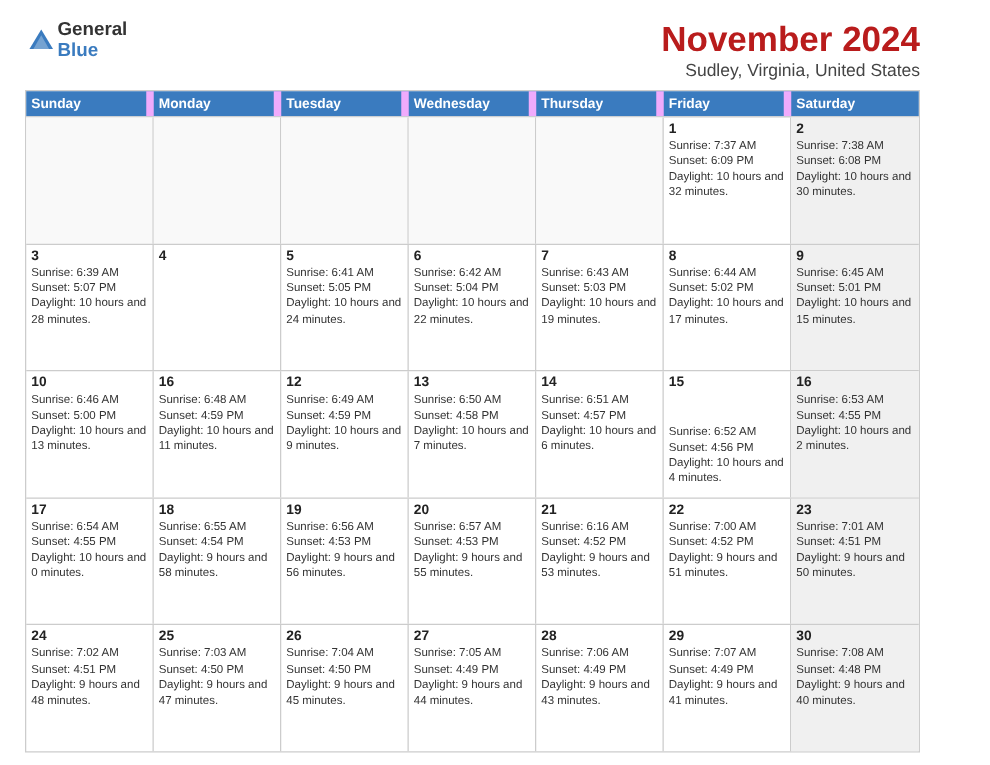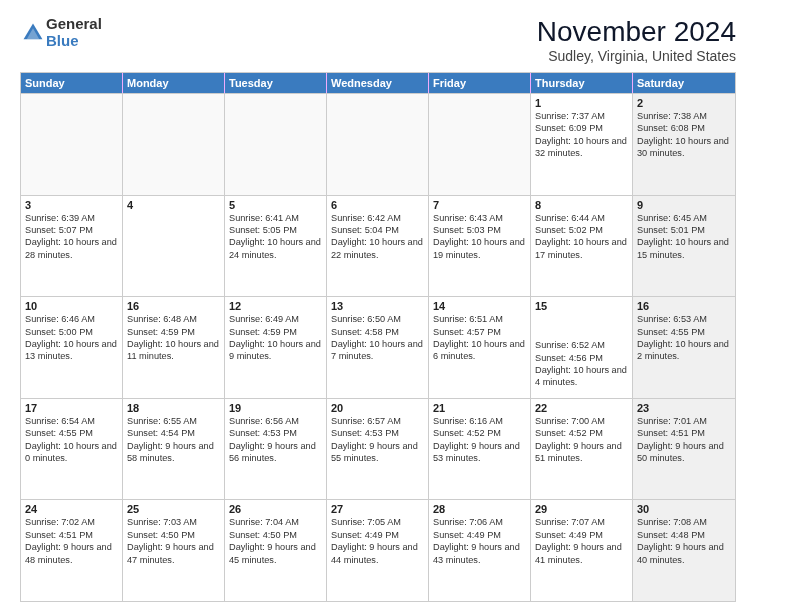--- a/index.html
+++ b/index.html
@@ -46,22 +46,22 @@
     .logo-icon {
       width: 22px;
       height: 22px;
       margin-left: 2px;
     }
     .title-block {
       text-align: right;
     }
     .title-block h1 {
       font-size: 28px;
-      font-weight: normal;
-      color: #0f172a;
+      font-weight: bold;
+      color: #b91c1c;
     }
     .title-block h2 {
       font-size: 14px;
       font-weight: normal;
       color: #444;
     }
     .calendar {
       flex: 1;
       display: flex;
       flex-direction: column;
@@ -71,21 +71,21 @@
       display: grid;
       grid-template-columns: repeat(7, 1fr);
       background: #3a7bbf;
     }
     .cal-header-cell {
       color: #fff;
       font-size: 11px;
       font-weight: bold;
       padding: 4px 4px;
       text-align: left;
-      border-right: 1px solid #f0abfc;
+      border-right: 6px solid #f0abfc;
     }
     .cal-header-cell:last-child { border-right: none; }
     .cal-body {
       flex: 1;
       display: flex;
       flex-direction: column;
     }
     .cal-week {
       display: grid;
       grid-template-columns: repeat(7, 1fr);
@@ -134,22 +134,22 @@
       <h2>Sudley, Virginia, United States</h2>
     </div>
   </div>
 
   <div class="calendar">
     <div class="cal-header">
       <div class="cal-header-cell">Sunday</div>
       <div class="cal-header-cell">Monday</div>
       <div class="cal-header-cell">Tuesday</div>
       <div class="cal-header-cell">Wednesday</div>
+      <div class="cal-header-cell">Thursday</div>
       <div class="cal-header-cell">Friday</div>
-      <div class="cal-header-cell">Thursday</div>
       <div class="cal-header-cell">Saturday</div>
     </div>
     <div class="cal-body" id="cal-body">
     <div class="cal-week">
           <div class="cal-cell empty"></div>
           <div class="cal-cell empty"></div>
           <div class="cal-cell empty"></div>
           <div class="cal-cell empty"></div>
           <div class="cal-cell empty"></div>
           <div class="cal-cell">

